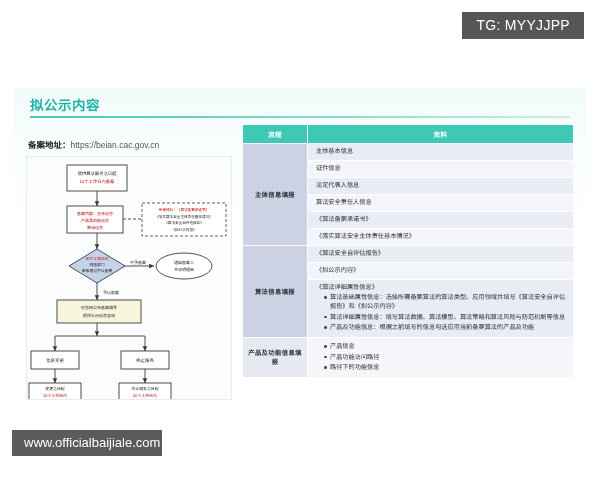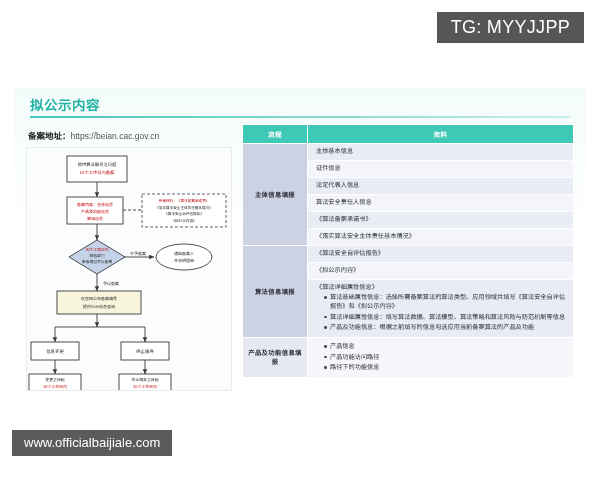--- a/index.html
+++ b/index.html
@@ -15,21 +15,21 @@
     position: relative;
   }
 
   
   .tg-chip {
     position: absolute;
     top: 12px;
     right: 16px;
     background: #555658;
     color: #ffffff;
-    font-size: 18px;
+    font-size: 14px;
     letter-spacing: .3px;
     padding: 6px 14px 7px 14px;
     line-height: 1;
   }
 
   
   .card {
     position: absolute;
     left: 14px;
     top: 88px;
@@ -53,21 +53,21 @@
     top: 28px;
     width: 540px;
     height: 2px;
     background: linear-gradient(90deg, #45c6b8 0%, #8fdcd3 60%, #cdeeea 100%);
   }
 
   
   .left-col {
     position: absolute;
     left: 8px;
-    top: 41px;
+    top: 50px;
     width: 212px;
     height: 265px;
   }
   .addr-line {
     font-size: 8.5px;
     color: #3a3a3a;
     white-space: nowrap;
     padding-left: 6px;
   }
   .addr-label { font-weight: bold; color: #222; }
@@ -154,21 +154,21 @@
   }
 
   
   .wm-bottom {
     position: absolute;
     left: 12px;
     bottom: 24px;
     background: #5a5b5d;
     color: #ffffff;
     font-size: 13px;
-    padding: 6px 12px 7px 12px;
+    padding: 6px 2px 7px 12px;
     line-height: 1;
   }
 </style>
 </head>
 <body>
 
 <div class="tg-chip">TG: MYYJJPP</div>
 
 <div class="card">
 

